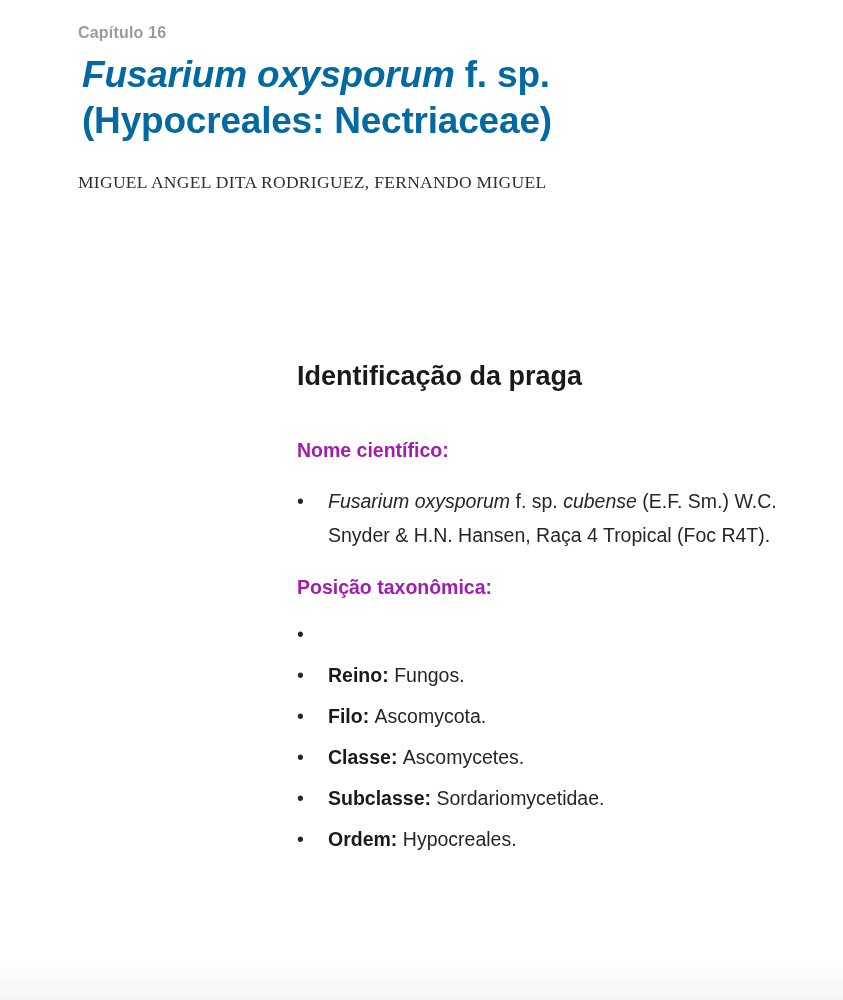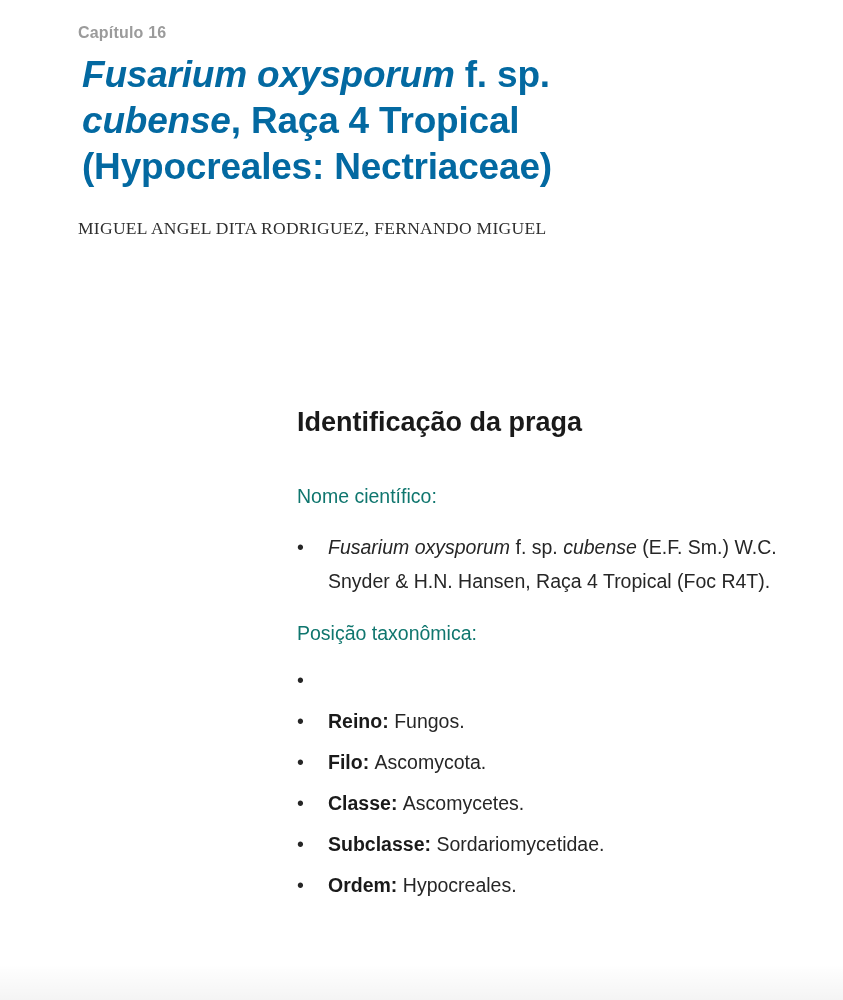--- a/index.html
+++ b/index.html
@@ -46,22 +46,22 @@
   .section-heading {
     margin: 0;
     font-size: 27px;
     font-weight: 700;
     color: #1a1a1a;
   }
   .sub-heading {
     margin: 0;
     margin-top: 47px;
     font-size: 19.5px;
-    font-weight: 400;
-    color: #0f766e;
+    font-weight: 700;
+    color: #a21caf;
   }
   .sub-heading.tight { margin-top: 24px; }
   .bullet-item {
     display: flex;
     align-items: flex-start;
   }
   .bullet-item .bullet {
     flex: 0 0 31px;
     font-size: 19.5px;
     line-height: inherit;
@@ -93,21 +93,20 @@
 </head>
 <body>
 
 <div class="page">
 
   <header class="chapter-header">
     <div class="kicker">Capítulo 16</div>
 
     <h1 class="title">
       <span class="t-line"><em>Fusarium oxysporum</em><span> f. sp.</span></span>
-      <span class="t-line"><em>cubense</em><span>, Raça 4 Tropical</span></span>
       <span class="t-line"><span>(Hypocreales: Nectriaceae)</span></span>
     </h1>
 
     <div class="authors">MIGUEL ANGEL DITA RODRIGUEZ, FERNANDO MIGUEL</div>
   </header>
 
   <main class="content">
 
     <h2 class="section-heading">Identificação da praga</h2>
 

